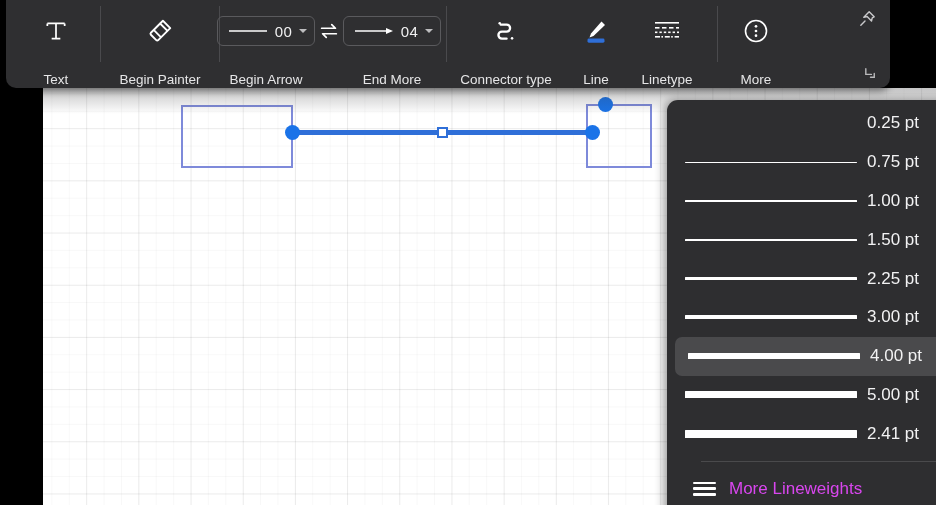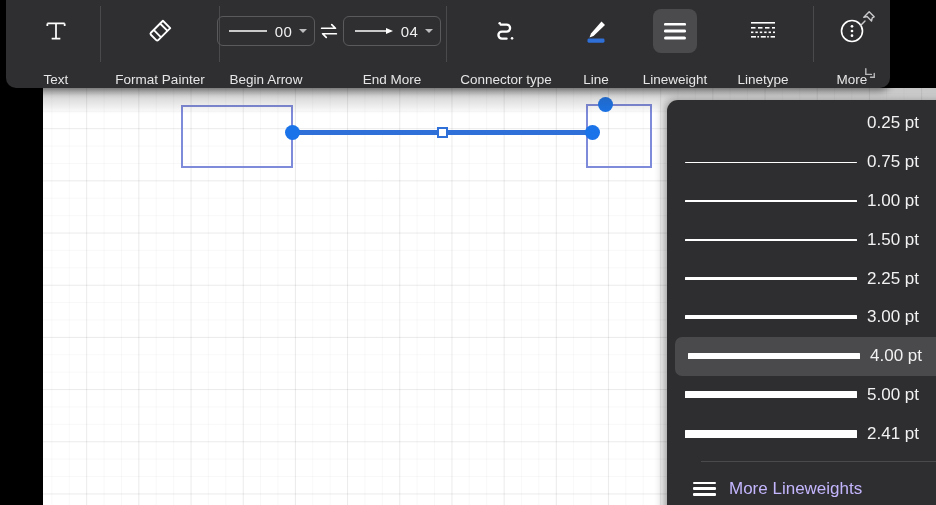--- a/index.html
+++ b/index.html
@@ -184,21 +184,21 @@
     background: #4a4a4c;
     margin: 8px 26px 0 34px;
   }
   .lw-more {
     display: flex; align-items: center; gap: 13px;
     margin: 10px 8px 0 8px;
     padding-left: 18px;
     height: 34px;
     border-radius: 7px;
   }
-  .lw-more-label { font-size: 17px; color: #c4b5fd; }
+  .lw-more-label { font-size: 17px; color: #d946ef; }
   .bars-icon { display: flex; flex-direction: column; gap: 3px; }
   .bars-icon i { display: block; width: 23px; background: #fff; border-radius: 1px; }
 </style>
 </head>
 <body>
 
 <div id="root">
 
   <div class="left-strip"></div>
 
@@ -234,21 +234,21 @@
       <div class="tb-sep"></div>
 
       <div class="tb-item" style="width:118px">
         <div class="tb-icon-box">
           <svg width="28" height="28" viewBox="0 0 24 24" fill="none" stroke="#fff" stroke-width="1.6" stroke-linejoin="round">
             <path d="M14.5 3.2l6.3 6.3-2.4 2.4-6.3-6.3z"></path>
             <path d="M12.1 5.6L4.2 13.5c-.5.5-.5 1.2 0 1.7l4.6 4.6c.5.5 1.2.5 1.7 0l7.9-7.9"></path>
             <path d="M6.6 11.1l6.3 6.3"></path>
           </svg>
         </div>
-        <div class="tb-label">Format Painter</div>
+        <div class="tb-label">Begin Painter</div>
       </div>
 
       <div class="tb-sep"></div>
 
       <div class="tb-group" style="width:92px">
         <div class="pill-wrap">
           <div class="arrow-pill">
             <svg width="42" height="10" viewBox="0 0 42 10">
               <line x1="2" y1="5" x2="40" y2="5" stroke="#fff" stroke-width="1.4"></line>
             </svg>
@@ -299,30 +299,20 @@
       <div class="tb-item" style="width:62px">
         <div class="tb-icon-box">
           <svg width="30" height="30" viewBox="0 0 30 30" fill="none">
             <path d="M20.5 5.5 L24 9 L12.5 20 L8.5 21.5 L10 17.5 Z" fill="#fff"></path>
             <rect x="6.5" y="22.5" width="17" height="4.2" rx="1.4" fill="#2f6fd8"></rect>
           </svg>
         </div>
         <div class="tb-label">Line</div>
       </div>
 
-      <div class="tb-item" style="width:96px">
-        <div class="tb-icon-box active">
-          <svg width="26" height="22" viewBox="0 0 26 22">
-            <rect x="2" y="3" width="22" height="2.6" rx="1.2" fill="#fff"></rect>
-            <rect x="2" y="9.6" width="22" height="3" rx="1.4" fill="#fff"></rect>
-            <rect x="2" y="16.4" width="22" height="3.2" rx="1.5" fill="#fff"></rect>
-          </svg>
-        </div>
-        <div class="tb-label">Lineweight</div>
-      </div>
 
       <div class="tb-item" style="width:80px">
         <div class="tb-icon-box">
           <svg width="28" height="24" viewBox="0 0 28 24">
             <rect x="2" y="3" width="24" height="1.6" fill="#fff"></rect>
             <g fill="#fff">
               <rect x="2" y="8" width="4.5" height="1.6"></rect>
                 <rect x="9" y="8" width="4.5" height="1.6"></rect>
               <rect x="16" y="8" width="4.5" height="1.6"></rect>
                 <rect x="23" y="8" width="3" height="1.6"></rect>

